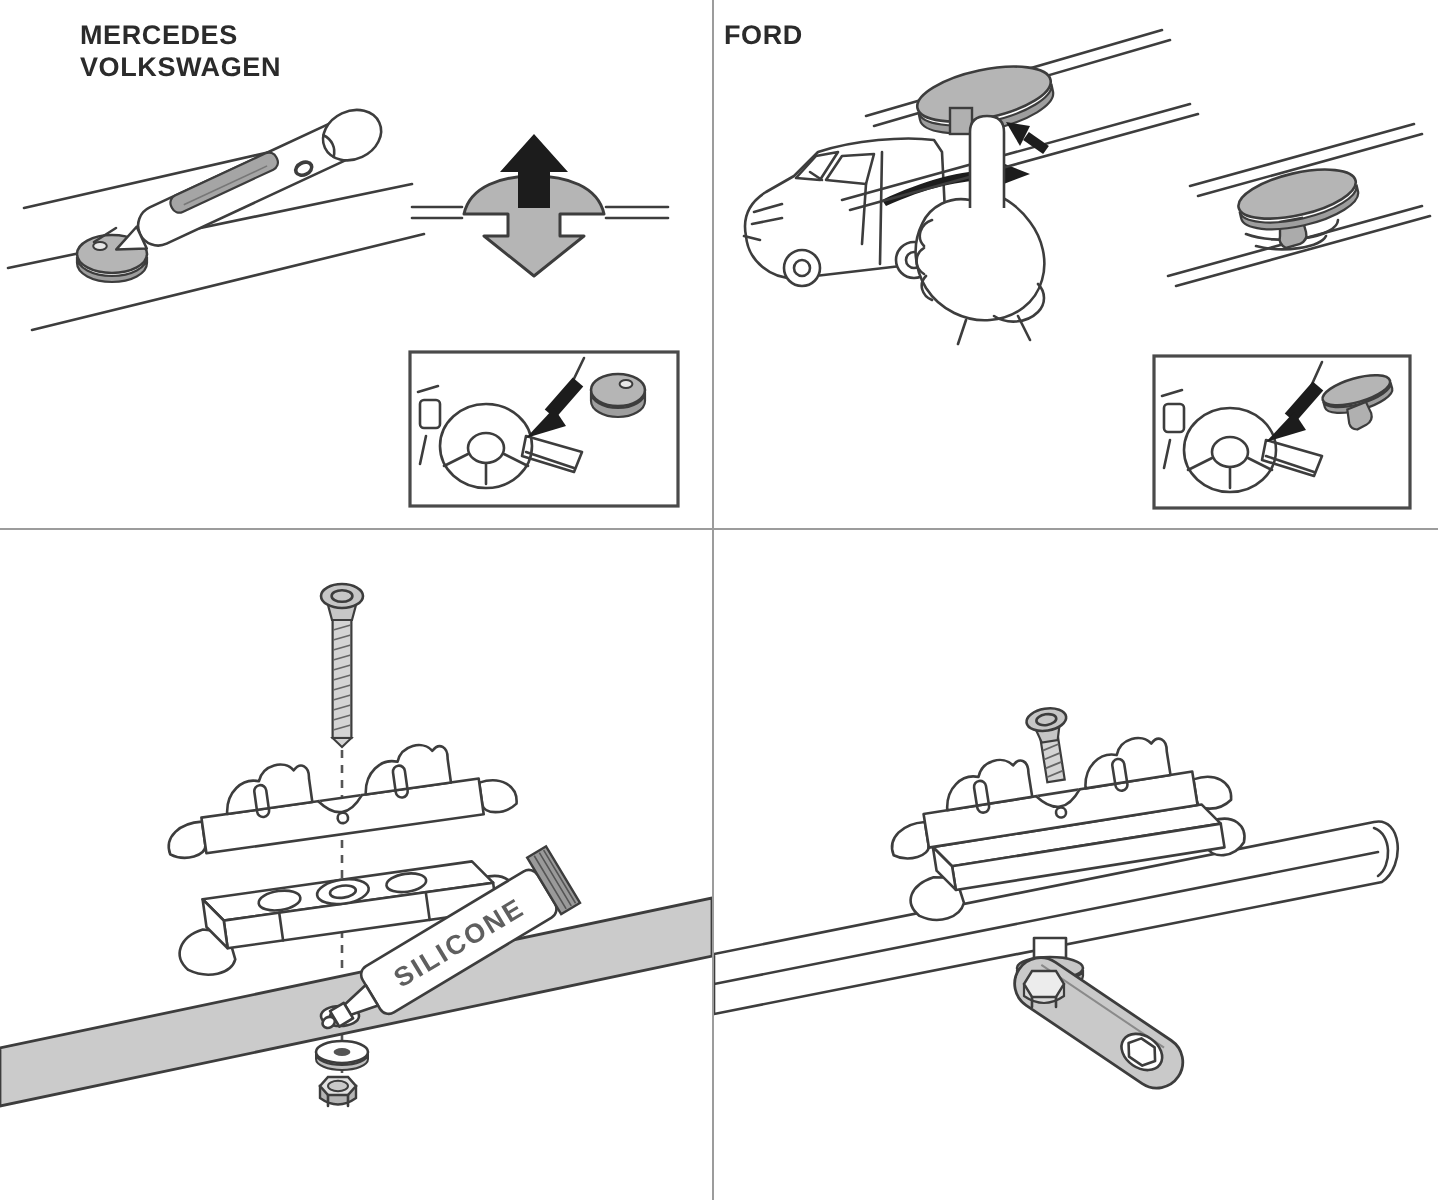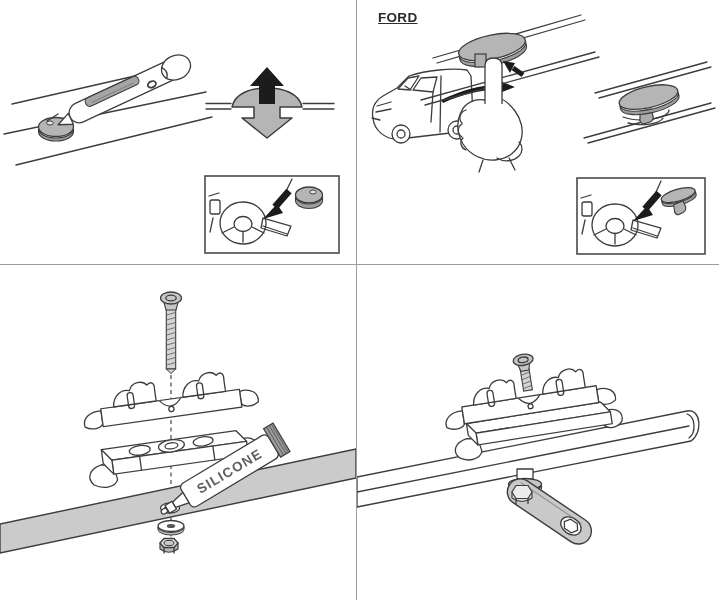--- a/index.html
+++ b/index.html
@@ -7,21 +7,21 @@
     position:relative;width:719px;height:600px;background:#ffffff;
     font-family:"Liberation Sans",sans-serif;overflow:hidden;
   }
   .divider-v{position:absolute;left:355.5px;top:0;width:1.8px;height:600px;background:#9c9c9c;}
   .divider-h{position:absolute;left:0;top:263.5px;width:719px;height:1.8px;background:#9c9c9c;}
   .panel-title{
     position:absolute;font-weight:bold;font-size:13.5px;line-height:16px;
     color:#2b2b2b;letter-spacing:.3px;white-space:nowrap;
   }
   .title-tl{left:40px;top:10px;}
-  .title-tr{left:378px;top:10px;text-decoration:underline;}
+  .title-tr{left:362px;top:10px;}
   svg{position:absolute;}
   .svg-tl{left:0;top:0;}
   .svg-tr{left:357px;top:0;}
   .svg-bl{left:0;top:265px;}
   .svg-br{left:357px;top:265px;}
   .ln{stroke:#3d3d3d;stroke-width:1.3;fill:none;stroke-linecap:round;stroke-linejoin:round;}
   .wh{fill:#ffffff;stroke:#3d3d3d;stroke-width:1.3;stroke-linejoin:round;}
   .gy{fill:#b5b5b5;stroke:#3d3d3d;stroke-width:1.3;stroke-linejoin:round;}
   .gy2{fill:#9e9e9e;stroke:#3d3d3d;stroke-width:1.1;}
   .lgy{fill:#cbcbcb;stroke:#3d3d3d;stroke-width:1.4;}
@@ -32,20 +32,24 @@
   }
 </style>
 </head>
 <body>
 
 <div class="canvas">
 
   <div class="divider-v"></div>
   <div class="divider-h"></div>
 
+  <div class="panel-title title-tl">
+    <div>MERCEDES</div>
+    <div>VOLKSWAGEN</div>
+  </div>
   <div class="panel-title title-tr">FORD</div>
 
   <svg class="svg-tl" width="356" height="264" viewBox="0 0 356 264">
 
     <g>
       <path class="ln" d="M12,104 L148,73"></path>
       <path class="ln" d="M4,134 L206,92"></path>
       <path class="ln" d="M16,165 L212,117"></path>
     </g>
 

